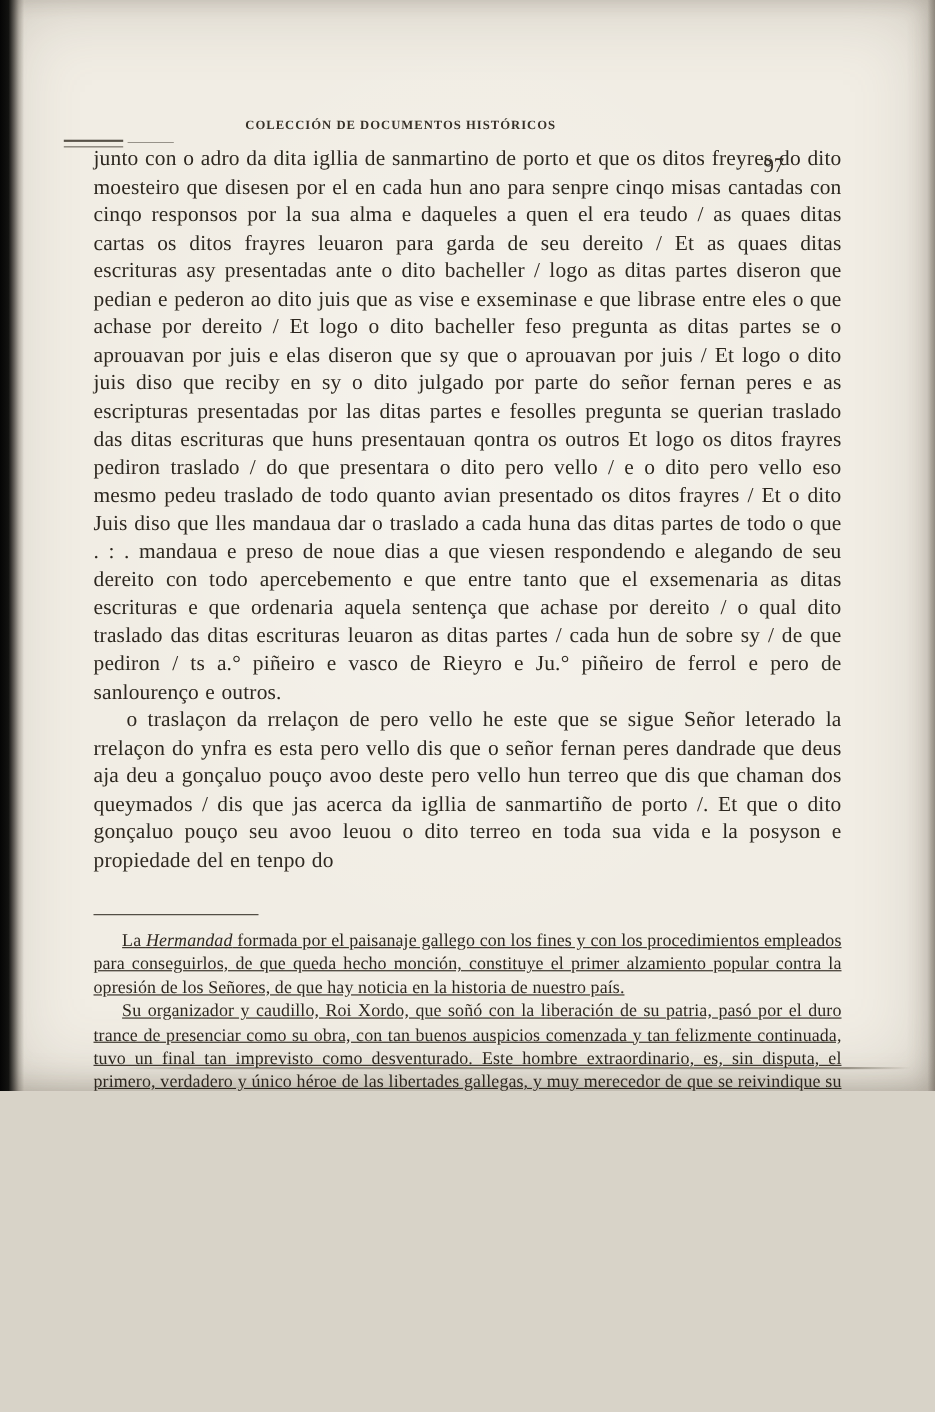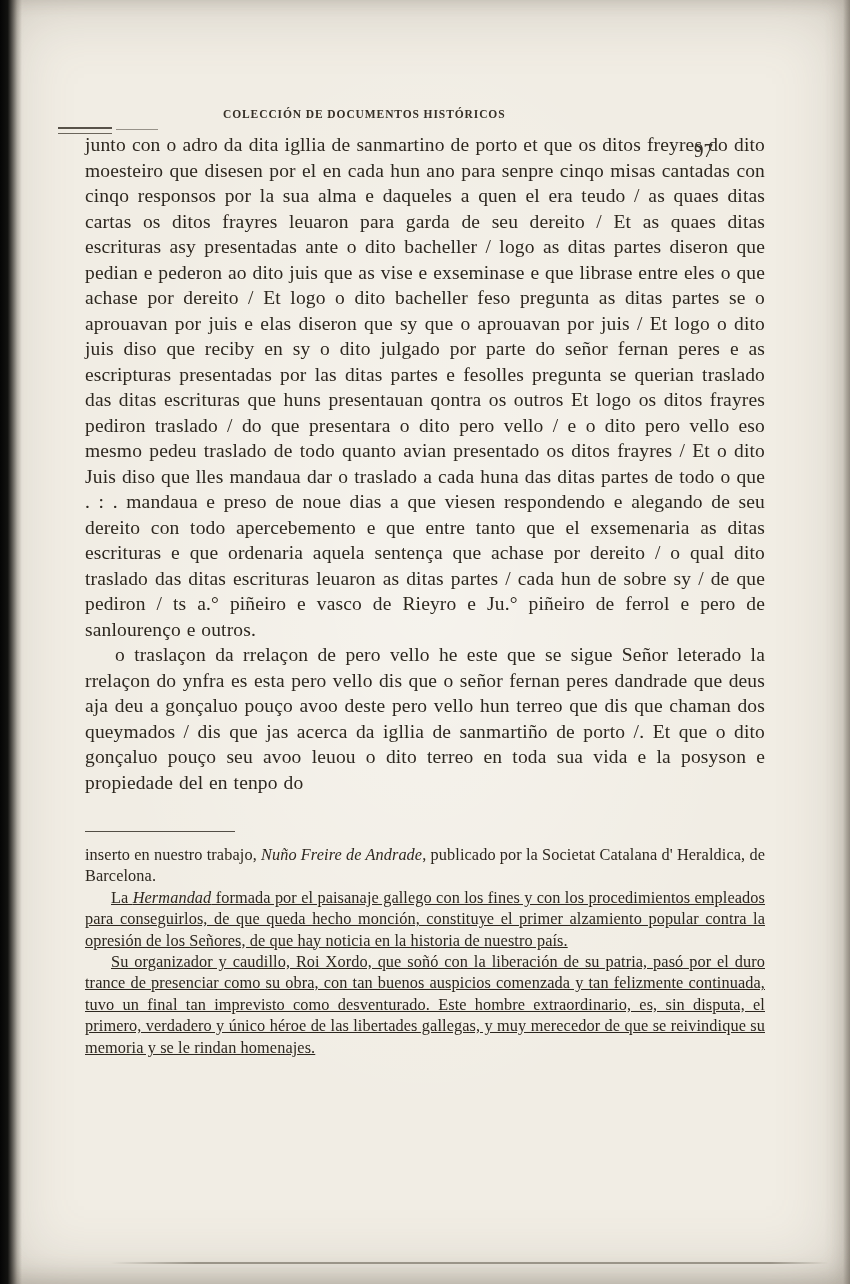--- a/index.html
+++ b/index.html
@@ -2,21 +2,21 @@
 <html style="--paper: #f1ede4; --ink: #2d271f;"><head>
 <meta charset="utf-8">
 <style>
   :root{
     --paper:#f1ede4;
     --ink:#2d271f;
   }
   html,body{margin:0;padding:0;background:#d8d3c8;}
   .scan{
     position:relative;
-    width:850px;height:1284px;
+    width:850px;height:992px;
     margin:0 auto;
     background:var(--paper);
     background-image:radial-gradient(ellipse at 50% 45%, rgba(255,255,255,.35) 0%, rgba(255,255,255,0) 55%);
     box-shadow:inset 0 0 70px rgba(110,100,85,.30), inset -8px 0 18px rgba(90,82,70,.20), inset 0 -10px 25px rgba(110,100,85,.18);
     overflow:hidden;
     font-family:"Liberation Serif", serif;
     color:var(--ink);
   }
   .binding{
     position:absolute;left:0;top:0;bottom:0;width:22px;
@@ -98,20 +98,19 @@
     </div>
 
     <div class="body-text">
       <p>junto con o adro da dita igllia de sanmartino de porto et que os ditos freyres do dito moesteiro que disesen por el en cada hun ano para senpre cinqo misas cantadas con cinqo responsos por la sua alma e daqueles a quen el era teudo / as quaes ditas cartas os ditos frayres leuaron para garda de seu dereito / Et as quaes ditas escrituras asy presentadas ante o dito bacheller / logo as ditas partes diseron que pedian e pederon ao dito juis que as vise e exseminase e que librase entre eles o que achase por dereito / Et logo o dito bacheller feso pregunta as ditas partes se o aprouavan por juis e elas diseron que sy que o aprouavan por juis / Et logo o dito juis diso que reciby en sy o dito julgado por parte do señor fernan peres e as escripturas presentadas por las ditas partes e fesolles pregunta se querian traslado das ditas escrituras que huns presentauan qontra os outros Et logo os ditos frayres pediron traslado / do que presentara o dito pero vello / e o dito pero vello eso mesmo pedeu traslado de todo quanto avian presentado os ditos frayres / Et o dito Juis diso que lles mandaua dar o traslado a cada huna das ditas partes de todo o que . : . mandaua e preso de noue dias a que viesen respondendo e alegando de seu dereito con todo apercebemento e que entre tanto que el exsemenaria as ditas escrituras e que ordenaria aquela sentença que achase por dereito / o qual dito traslado das ditas escrituras leuaron as ditas partes / cada hun de sobre sy / de que pediron / ts a.° piñeiro e vasco de Rieyro e Ju.° piñeiro de ferrol e pero de sanlourenço e outros.</p>
       <p class="indent">o traslaçon da rrelaçon de pero vello he este que se sigue Señor leterado la rrelaçon do ynfra es esta pero vello dis que o señor fernan peres dandrade que deus aja deu a gonçaluo pouço avoo deste pero vello hun terreo que dis que chaman dos queymados / dis que jas acerca da igllia de sanmartiño de porto /. Et que o dito gonçaluo pouço seu avoo leuou o dito terreo en toda sua vida e la posyson e propiedade del en tenpo do</p>
     </div>
 
     <div class="footnote-rule"></div>
 
     <div class="footnotes">
-      <p><span>inserto en nuestro trabajo, </span><span class="italic">Nuño Freire de Andrade</span><span>, publicado por la Societat Catalana d' Heraldica, de Barcelona.</span></p>
       <p class="indent"><span>La </span><span class="italic">Hermandad</span><span> formada por el paisanaje gallego con los fines y con los procedimientos empleados para conseguirlos, de que queda hecho monción, constituye el primer alzamiento popular contra la opresión de los Señores, de que hay noticia en la historia de nuestro país.</span></p>
       <p class="indent"><span>Su organizador y caudillo, Roi Xordo, que soñó con la liberación de su patria, pasó por el duro trance de presenciar como su obra, con tan buenos auspicios comenzada y tan felizmente continuada, tuvo un final tan imprevisto como desventurado. Este hombre extraordinario, es, sin disputa, el primero, verdadero y único héroe de las libertades gallegas, y muy merecedor de que se reivindique su memoria y se le rindan homenajes.</span></p>
     </div>
 
 
   </div>
 </div>
 
 </body></html>

